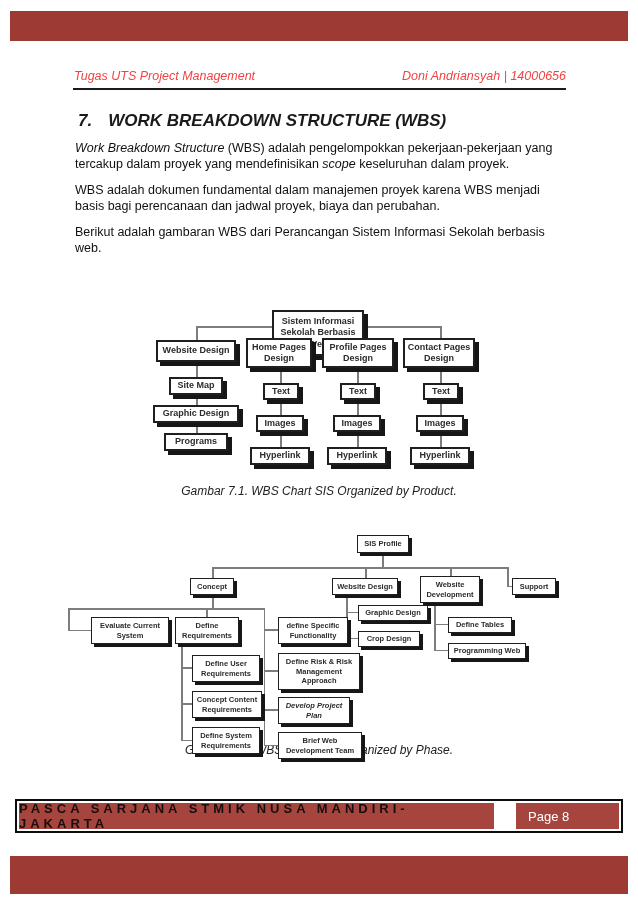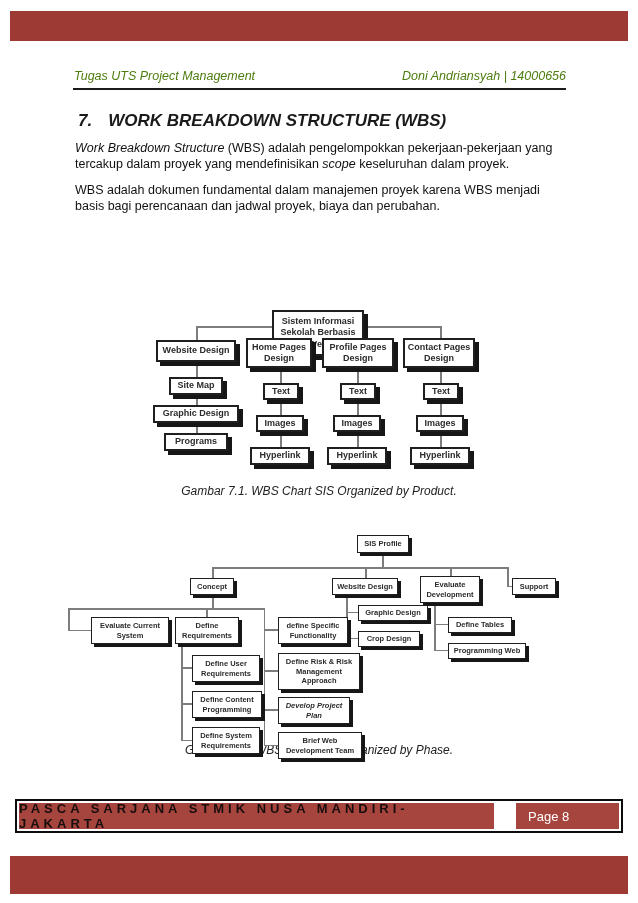--- a/index.html
+++ b/index.html
@@ -3,21 +3,21 @@
 <meta charset="utf-8">
 <style>
   * { box-sizing: border-box; margin: 0; padding: 0; }
   body { background: #ffffff; font-family: "Liberation Sans", sans-serif; }
   .page { position: relative; width: 638px; height: 903px; background: #ffffff; overflow: hidden; color: #1a1a1a; }
 
   .bar { position: absolute; left: 10px; width: 618px; background: #9c3a33; }
   .bar-top { top: 11px; height: 30px; }
   .bar-bottom { top: 856px; height: 38px; }
 
-  .hdr { position: absolute; top: 69px; font-size: 12.5px; font-style: italic; color: #4d7c0f; }
+  .hdr { position: absolute; top: 69px; font-size: 12.5px; font-style: italic; color: #ef4444; }
   .hdr-left { left: 74px; }
   .hdr-right { right: 72px; }
   .hdr-rule { position: absolute; left: 73px; top: 88px; width: 493px; height: 2px; background: #1a1a1a; }
 
   .heading { position: absolute; left: 78px; top: 111px; font-size: 17px; font-weight: bold; font-style: italic; }
   .heading .num { display: inline-block; margin-right: 16px; }
 
   .para { position: absolute; left: 75px; width: 493px; font-size: 12.5px; line-height: 16px; color: #111; }
   .p1 { top: 140px; }
   .p2 { top: 182px; }
@@ -51,20 +51,21 @@
   <div class="hdr hdr-left">Tugas UTS Project Management</div>
   <div class="hdr hdr-right">Doni Andriansyah | 14000656</div>
   <div class="hdr-rule"></div>
 
   <div class="heading">
     <span class="num">7.</span><span>WORK BREAKDOWN STRUCTURE (WBS)</span>
   </div>
 
   <div class="para p1"><i>Work Breakdown Structure</i><span> (WBS) adalah pengelompokkan pekerjaan-pekerjaan yang tercakup dalam proyek yang mendefinisikan </span><i>scope</i><span> keseluruhan dalam proyek.</span></div>
   <div class="para p2">WBS adalah dokumen fundamental dalam manajemen proyek karena WBS menjadi basis bagi perencanaan dan jadwal proyek, biaya dan perubahan.</div>
+  <div class="para p3">Berikut adalah gambaran WBS dari Perancangan Sistem Informasi Sekolah berbasis web.</div>
 
   <div id="diagram1">
       <div class="wbs-line" style="left: 317px; top: 312px; width: 1.5px; height: 14px;"></div>
       <div class="wbs-line" style="left: 196px; top: 326px; width: 246px; height: 1.5px;"></div>
       <div class="wbs-line" style="left: 196px; top: 326px; width: 1.5px; height: 14px;"></div>
       <div class="wbs-line" style="left: 278px; top: 326px; width: 1.5px; height: 12px;"></div>
       <div class="wbs-line" style="left: 357px; top: 326px; width: 1.5px; height: 12px;"></div>
       <div class="wbs-line" style="left: 440px; top: 326px; width: 1.5px; height: 12px;"></div>
       <div class="wbs-line" style="left: 196px; top: 362px; width: 1.5px; height: 15px;"></div>
       <div class="wbs-line" style="left: 196px; top: 395px; width: 1.5px; height: 10px;"></div>
@@ -122,30 +123,30 @@
       <div class="wbs-line" style="left: 181px; top: 739.5px; width: 11px; height: 1.5px;"></div>
       <div class="wbs-line" style="left: 346px; top: 595px; width: 1.5px; height: 44px;"></div>
       <div class="wbs-line" style="left: 346px; top: 611.5px; width: 12px; height: 1.5px;"></div>
       <div class="wbs-line" style="left: 346px; top: 637.5px; width: 12px; height: 1.5px;"></div>
       <div class="wbs-line" style="left: 434px; top: 603px; width: 1.5px; height: 48px;"></div>
       <div class="wbs-line" style="left: 434px; top: 623.5px; width: 14px; height: 1.5px;"></div>
       <div class="wbs-line" style="left: 434px; top: 649.5px; width: 14px; height: 1.5px;"></div>
       <div class="wbs-box d2box" style="left: 357px; top: 535px; width: 52px; height: 18px;">SIS Profile</div>
       <div class="wbs-box d2box" style="left: 190px; top: 578px; width: 44px; height: 17px;">Concept</div>
       <div class="wbs-box d2box" style="left: 332px; top: 578px; width: 66px; height: 17px;">Website Design</div>
-      <div class="wbs-box d2box" style="left: 420px; top: 576px; width: 60px; height: 27px;">Evaluate Development</div>
+      <div class="wbs-box d2box" style="left: 420px; top: 576px; width: 60px; height: 27px;">Website Development</div>
       <div class="wbs-box d2box" style="left: 512px; top: 578px; width: 44px; height: 17px;">Support</div>
       <div class="wbs-box d2box" style="left: 91px; top: 617px; width: 78px; height: 27px;">Evaluate Current System</div>
       <div class="wbs-box d2box" style="left: 175px; top: 617px; width: 64px; height: 27px;">Define Requirements</div>
       <div class="wbs-box d2box" style="left: 278px; top: 617px; width: 70px; height: 27px;">define Specific Functionality</div>
       <div class="wbs-box d2box" style="left: 278px; top: 653px; width: 82px; height: 37px;">Define Risk &amp; Risk Management Approach</div>
       <div class="wbs-box d2box" style="left: 278px; top: 697px; width: 72px; height: 27px; font-style: italic;">Develop Project Plan</div>
       <div class="wbs-box d2box" style="left: 278px; top: 732px; width: 84px; height: 27px;">Brief Web Development Team</div>
       <div class="wbs-box d2box" style="left: 192px; top: 655px; width: 68px; height: 27px;">Define User Requirements</div>
-      <div class="wbs-box d2box" style="left: 192px; top: 691px; width: 70px; height: 27px;">Define Content Programming</div>
+      <div class="wbs-box d2box" style="left: 192px; top: 691px; width: 70px; height: 27px;">Concept Content Requirements</div>
       <div class="wbs-box d2box" style="left: 192px; top: 727px; width: 68px; height: 27px;">Define System Requirements</div>
       <div class="wbs-box d2box" style="left: 358px; top: 605px; width: 70px; height: 16px;">Graphic Design</div>
       <div class="wbs-box d2box" style="left: 358px; top: 631px; width: 62px; height: 16px;">Crop Design</div>
       <div class="wbs-box d2box" style="left: 448px; top: 617px; width: 64px; height: 16px;">Define Tables</div>
       <div class="wbs-box d2box" style="left: 448px; top: 643px; width: 78px; height: 16px;">Programming Web</div>
     </div>
   <div class="caption cap2">Gambar 7.2. WBS Chart SIS Organized by Phase.</div>
 
   <div class="footer">
     <div class="f-cell f-inst">PASCA SARJANA STMIK NUSA MANDIRI-JAKARTA</div>

